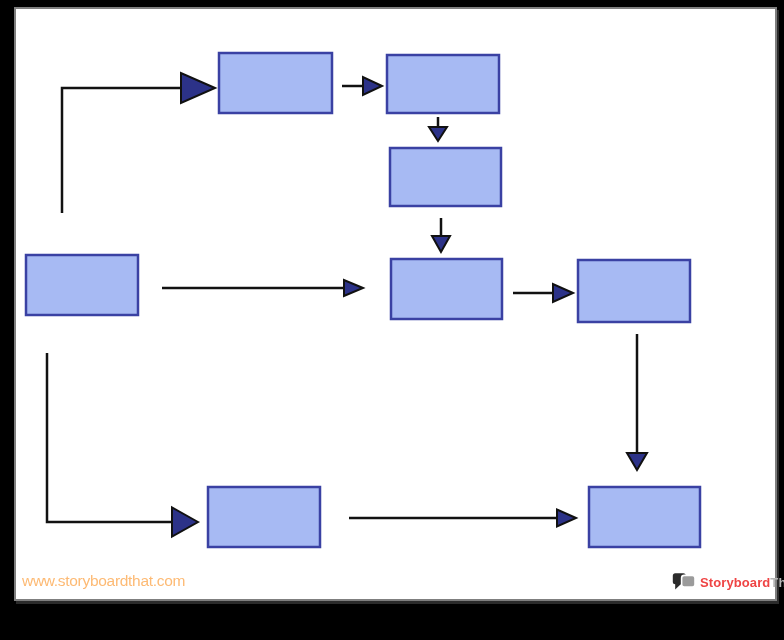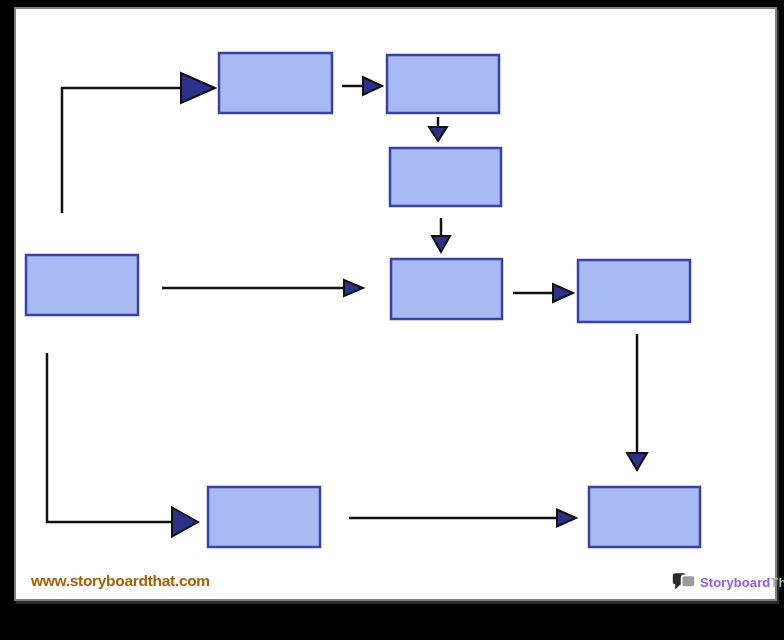--- a/index.html
+++ b/index.html
@@ -24,42 +24,42 @@
   }
   #diagram-canvas {
     position: absolute;
     left: 0;
     top: 0;
     width: 784px;
     height: 640px;
   }
   .footer-url {
     position: absolute;
-    left: 31px;
+    left: 22px;
     top: 572px;
     font-size: 15.5px;
-    font-weight: 700;
+    font-weight: 400;
     letter-spacing: -0.3px;
-    color: #a16207;
+    color: #fdba74;
   }
   .brand-logo {
     position: absolute;
     left: 672px;
     top: 572px;
     display: flex;
     align-items: center;
     gap: 4px;
   }
   .brand-logo .brand-text {
     font-size: 13px;
     font-weight: 700;
     letter-spacing: 0.1px;
     white-space: nowrap;
   }
-  .brand-primary { color: #8b5cf6; }
+  .brand-primary { color: #ef4444; }
   .brand-secondary { color: #b5b5b5; }
 </style>
 </head>
 <body>
 
 <div class="paper"></div>
 
 <svg id="diagram-canvas" viewBox="0 0 784 640" xmlns="http://www.w3.org/2000/svg">
     <polyline points="62,213 62,88 181,88" fill="none" stroke="#111111" stroke-width="2.5"></polyline>
     <polygon points="215,88 181,73 181,103" fill="#2c3288" stroke="#111111" stroke-width="2" stroke-linejoin="miter"></polygon>

